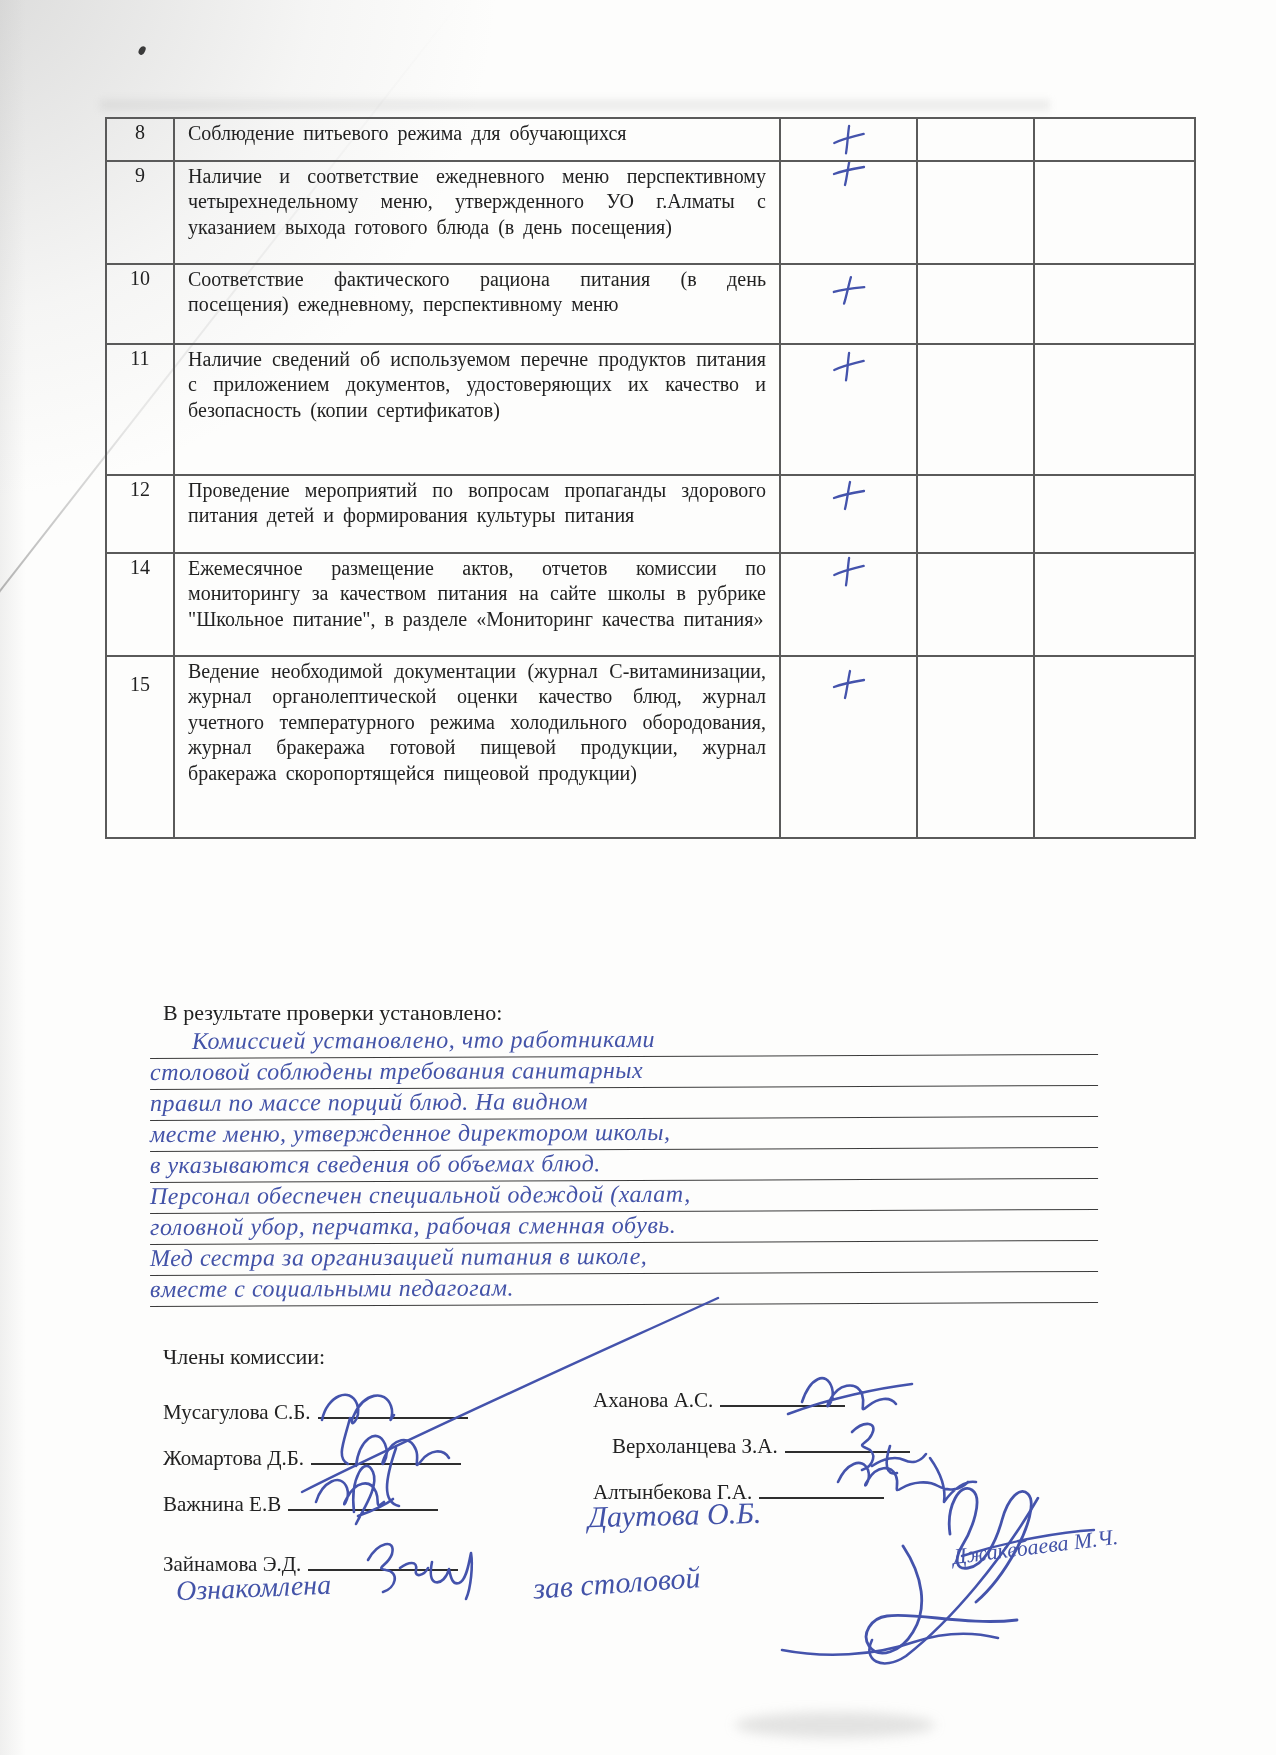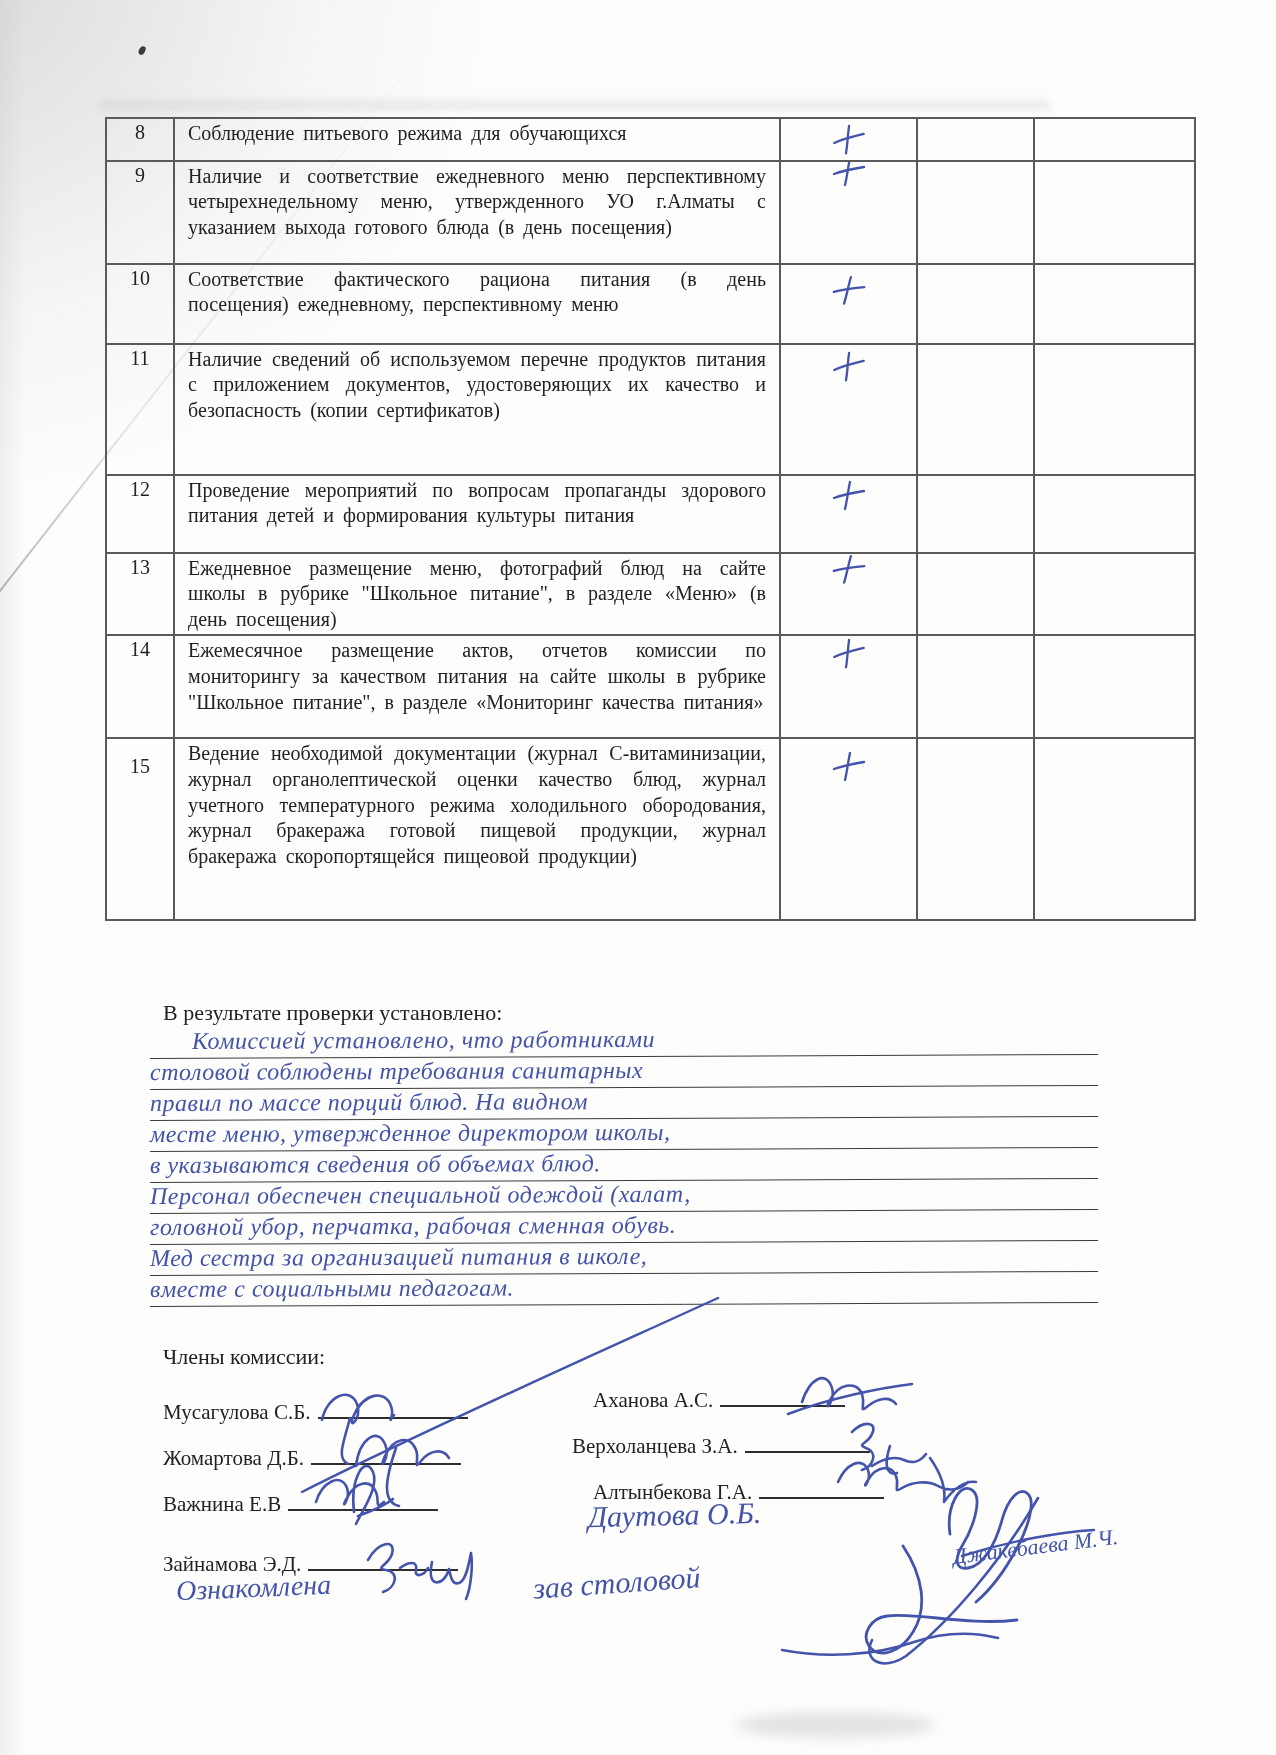--- a/index.html
+++ b/index.html
@@ -125,30 +125,20 @@
         <tr style="height: 78px;">
           <td class="num">12</td>
           <td class="desc">Проведение мероприятий по вопросам пропаганды здорового питания детей и формирования культуры питания</td>
           <td class="c1"><svg class="checkmark" width="36" height="32" viewBox="0 0 36 32" style="transform: translateY(2px) rotate(0deg);">
     <path d="M3 19 C 12 15.5, 24 13.5, 33 12" fill="none" stroke="#4453ac" stroke-width="2.3" stroke-linecap="round"></path>
     <path d="M19 3 C 17 12, 16 22, 14 30" fill="none" stroke="#4453ac" stroke-width="2.3" stroke-linecap="round"></path>
   </svg></td>
           <td class="c2"></td>
           <td class="c3"></td>
         </tr>
-        <tr style="height: 77px;">
-          <td class="num">13</td>
-          <td class="desc">Ежедневное размещение меню, фотографий блюд на сайте школы в рубрике "Школьное питание", в разделе «Меню» (в день посещения)</td>
-          <td class="c1"><svg class="checkmark" width="36" height="32" viewBox="0 0 36 32" style="transform: translateY(-2px) rotate(4deg);">
-    <path d="M3 19 C 12 15.5, 24 13.5, 33 12" fill="none" stroke="#4453ac" stroke-width="2.3" stroke-linecap="round"></path>
-    <path d="M19 3 C 17 12, 16 22, 14 30" fill="none" stroke="#4453ac" stroke-width="2.3" stroke-linecap="round"></path>
-  </svg></td>
-          <td class="c2"></td>
-          <td class="c3"></td>
-        </tr>
         <tr style="height: 103px;">
           <td class="num">14</td>
           <td class="desc">Ежемесячное размещение актов, отчетов комиссии по мониторингу за качеством питания на сайте школы в рубрике "Школьное питание", в разделе «Мониторинг качества питания»</td>
           <td class="c1"><svg class="checkmark" width="36" height="32" viewBox="0 0 36 32" style="transform: translateY(0px) rotate(-4deg);">
     <path d="M3 19 C 12 15.5, 24 13.5, 33 12" fill="none" stroke="#4453ac" stroke-width="2.3" stroke-linecap="round"></path>
     <path d="M19 3 C 17 12, 16 22, 14 30" fill="none" stroke="#4453ac" stroke-width="2.3" stroke-linecap="round"></path>
   </svg></td>
           <td class="c2"></td>
           <td class="c3"></td>
         </tr>
@@ -190,21 +180,21 @@
   <div class="member col-left" style="left:163px;top:1488px">
     <span>Важнина Е.В</span><span class="sig-line"></span>
   </div>
   <div class="member col-left" style="left:163px;top:1548px">
     <span>Зайнамова Э.Д.</span><span class="sig-line"></span>
   </div>
 
   <div class="member col-right" style="left:593px;top:1384px">
     <span>Аханова А.С.</span><span class="sig-line"></span>
   </div>
-  <div class="member col-right" style="left:572px;top:1430px">
+  <div class="member col-right" style="left:612px;top:1430px">
     <span>Верхоланцева З.А.</span><span class="sig-line"></span>
   </div>
   <div class="member col-right" style="left:593px;top:1476px">
     <span>Алтынбекова Г.А.</span><span class="sig-line"></span>
   </div>
 
   <div class="hw-note note-dautova">Даутова О.Б.</div>
   <div class="hw-note note-zav">зав столовой</div>
   <div class="hw-note note-oznakomlena">Ознакомлена</div>
   <div class="hw-note note-dzhakebaeva">Джакебаева М.Ч.</div>

